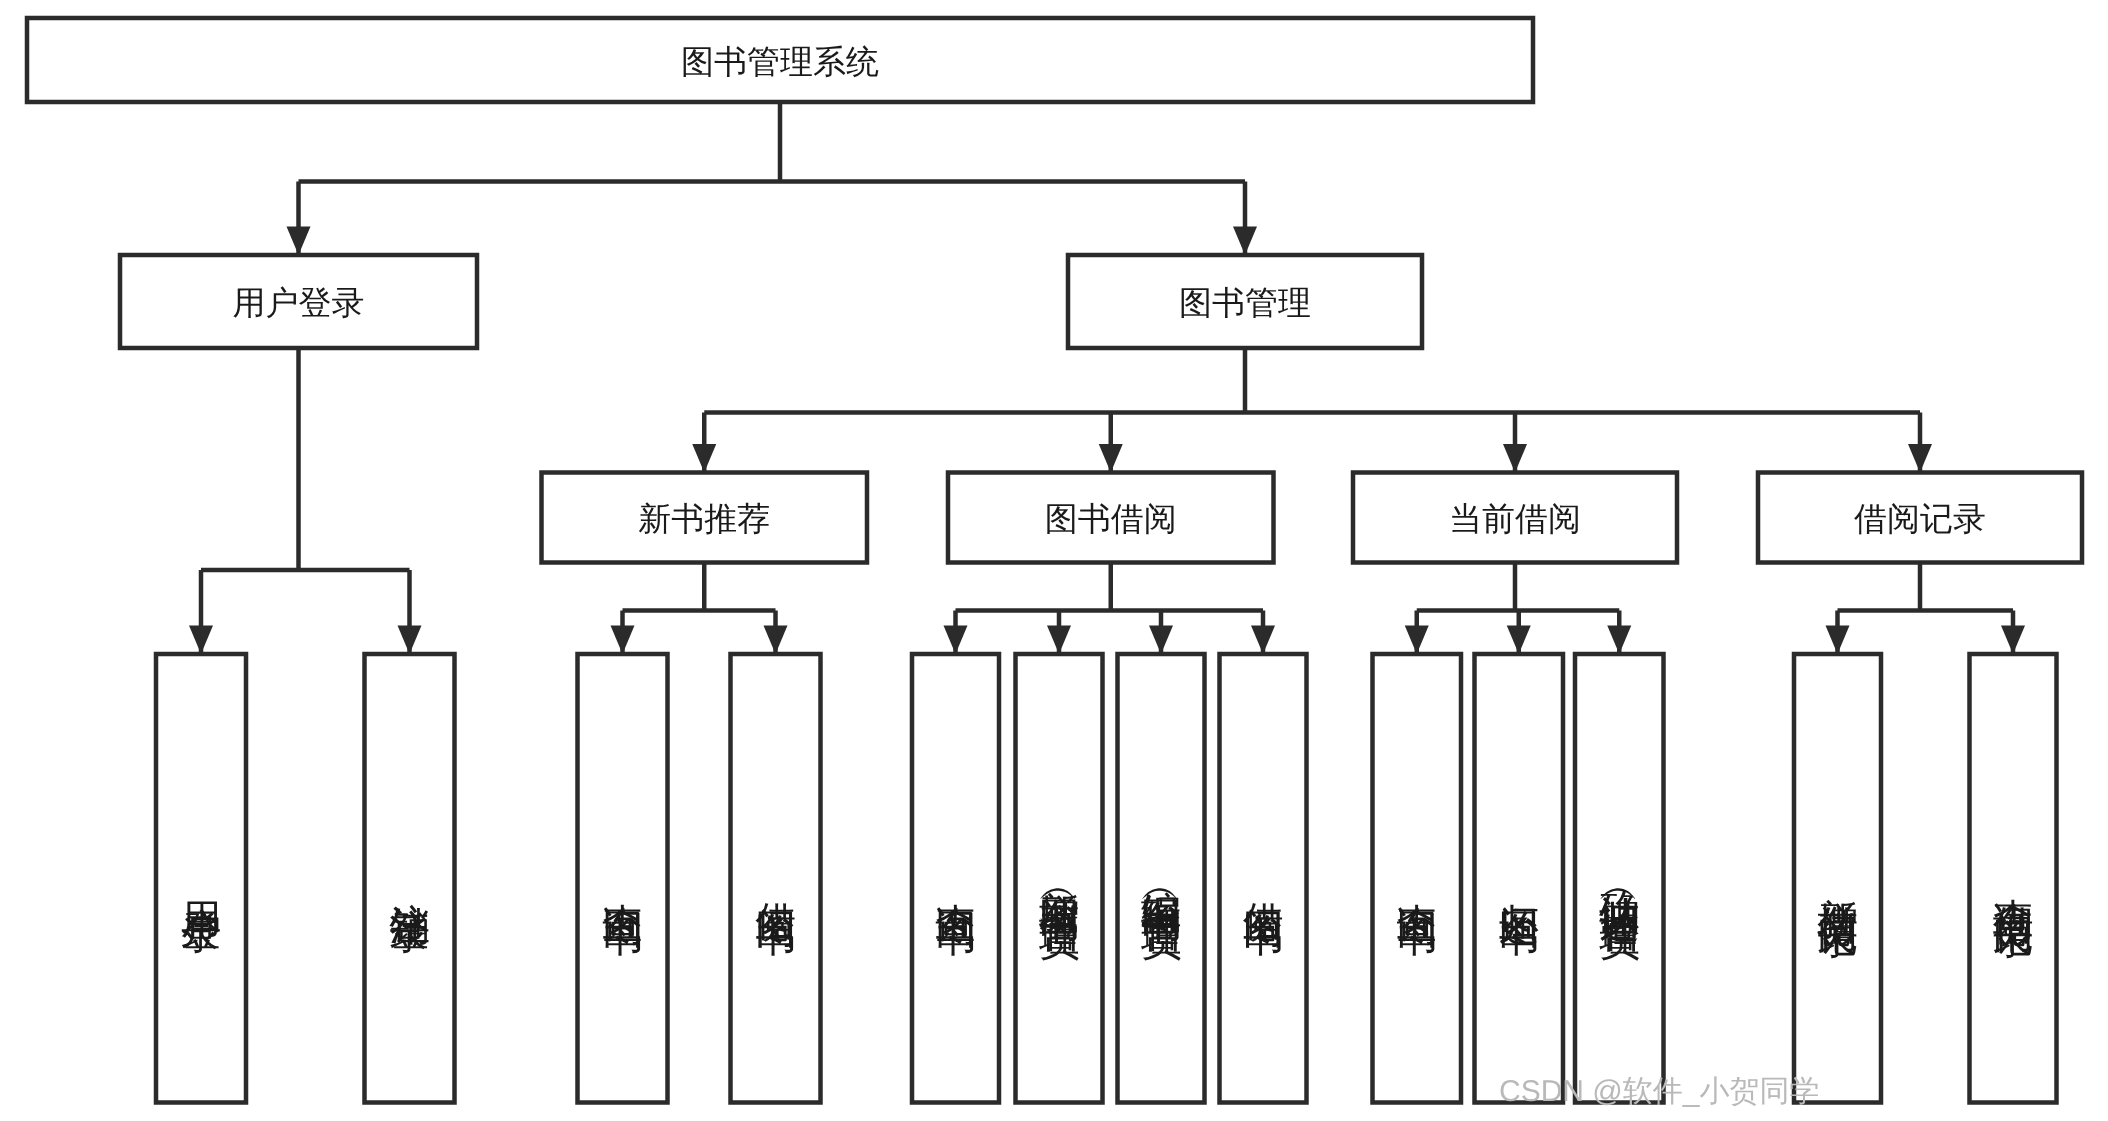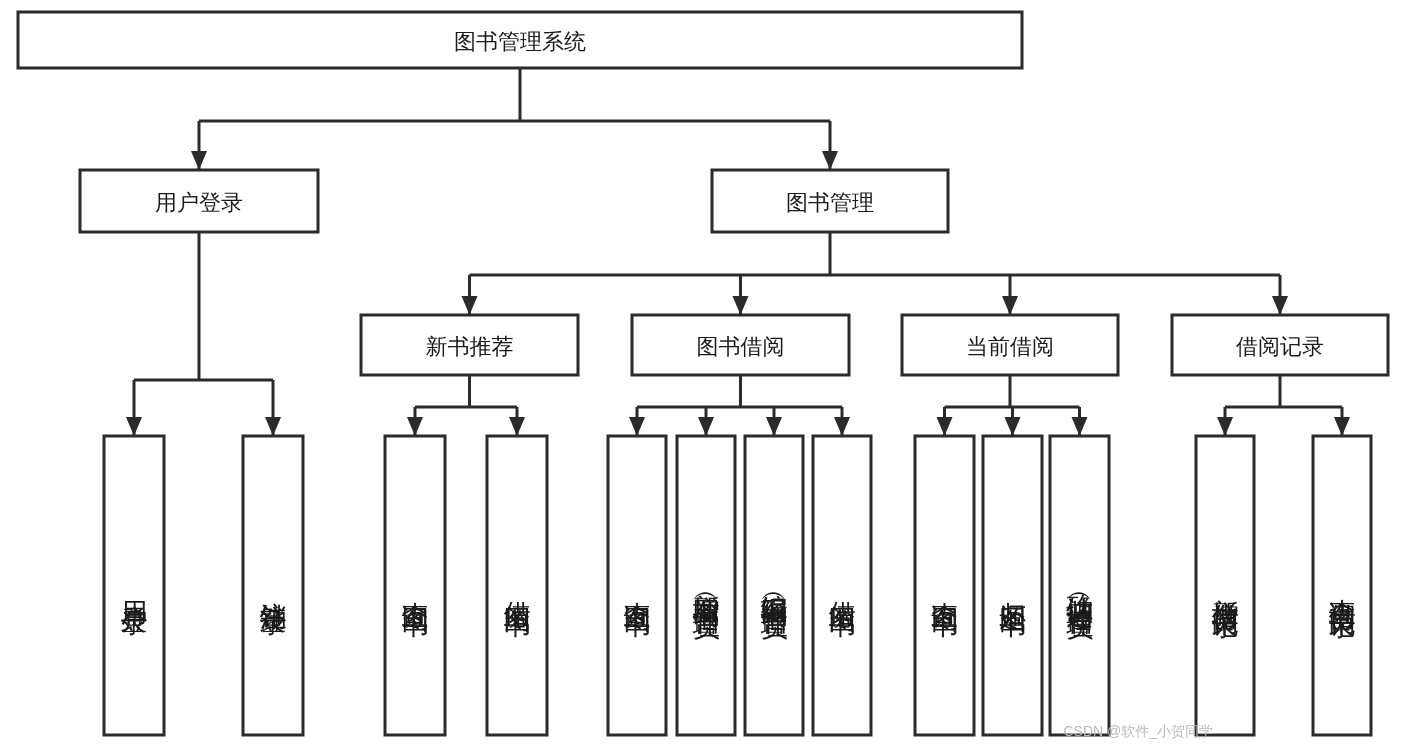--- a/index.html
+++ b/index.html
@@ -62,21 +62,21 @@
     justify-content: center;
     text-align: center;
     white-space: nowrap;
     pointer-events: none;
   }
   .watermark {
     position: absolute;
     right: 8px;
     bottom: 6px;
     font-family: "Liberation Sans", "DejaVu Sans", sans-serif;
-    font-size: 14px;
+    font-size: 20px;
     color: #b9b9b9;
     white-space: nowrap;
   }
 </style>
 </head>
 <body>
 
 <div id="diagram-root">
   <svg class="diagram-canvas" viewBox="0 0 1405 747">
     <g id="edges-layer">

